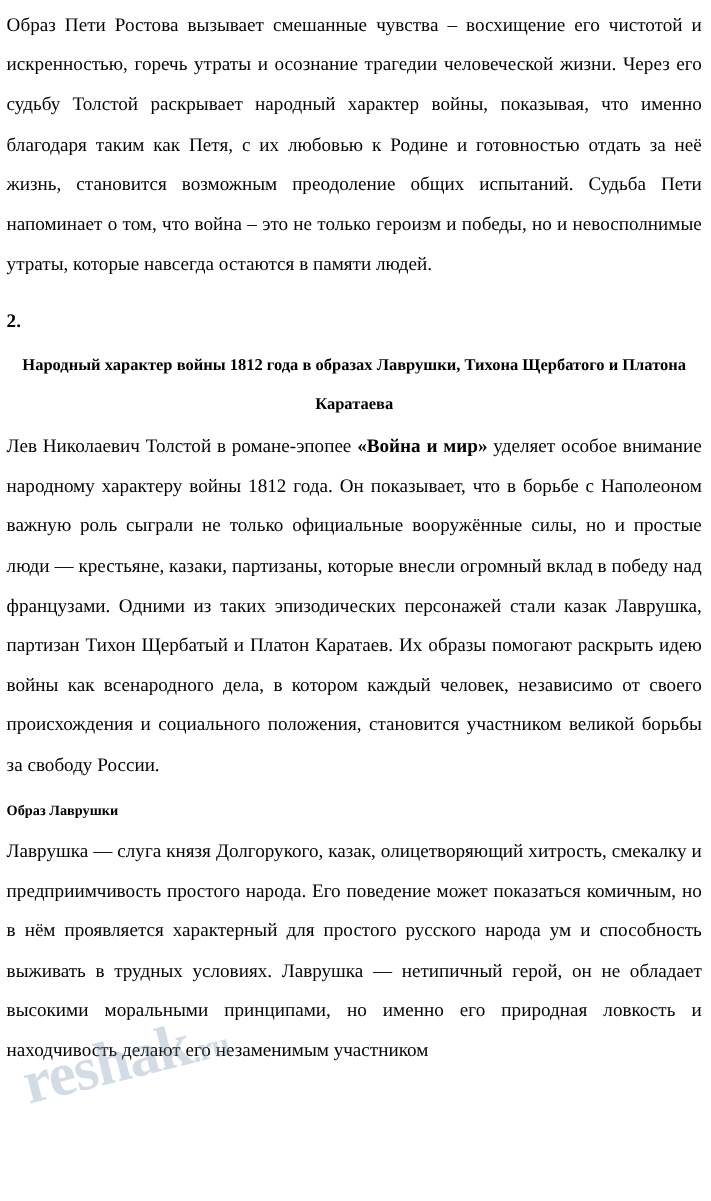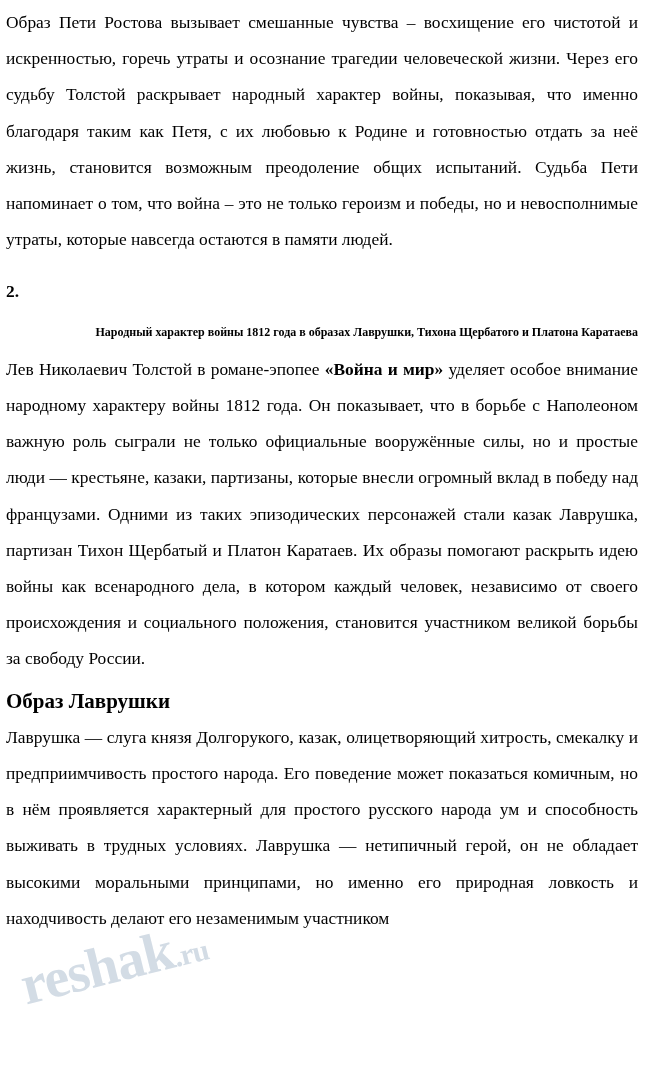--- a/index.html
+++ b/index.html
@@ -33,28 +33,28 @@
   p.body-text.spaced {
     margin-top: 1px;
   }
   .num-marker {
     font-size: 17.4px;
     line-height: 36.2px;
     font-weight: bold;
     margin: 16px 0 0 0;
   }
   h2.section-head {
-    font-size: 12px;
+    font-size: 15px;
     line-height: 36.2px;
     font-weight: bold;
     margin: 4px 0 0 0;
-    text-align: right;
+    text-align: center;
   }
   h3.sub-head {
-    font-size: 21px;
+    font-size: 13px;
     line-height: 36.2px;
     font-weight: bold;
     margin: 6px 0 0 0;
     text-align: left;
   }
   .ital {
     font-weight: bold;
   }
   .watermark {
     position: absolute;

